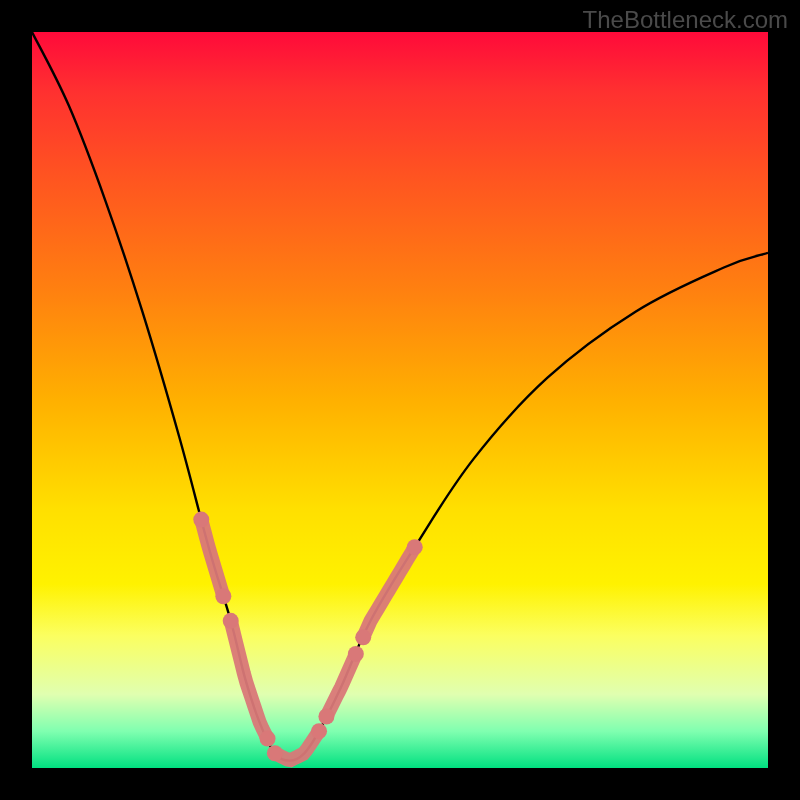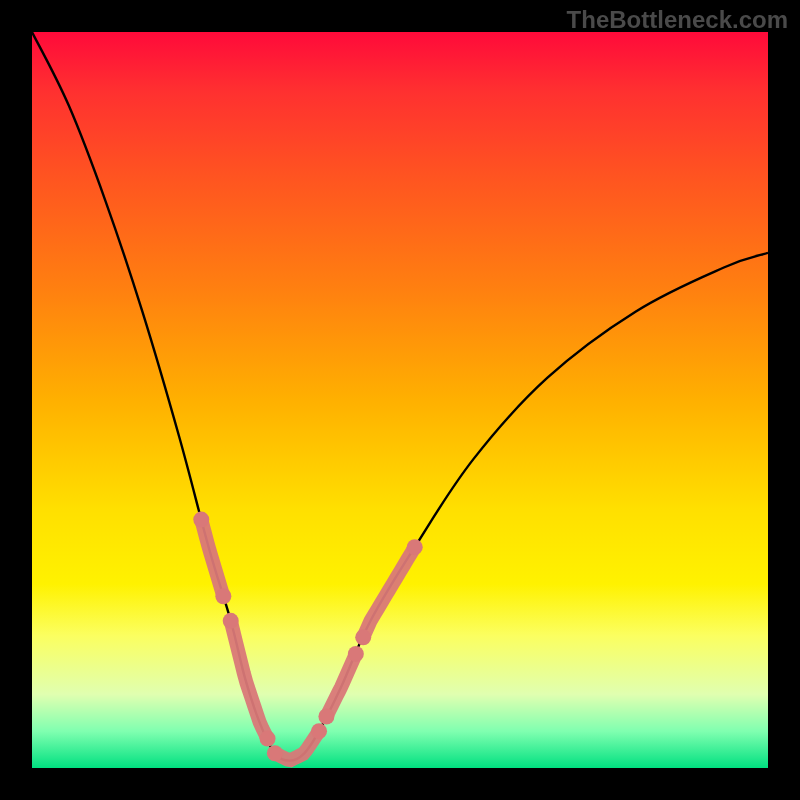--- a/index.html
+++ b/index.html
@@ -10,21 +10,21 @@
     position: relative;
     overflow: hidden;
     font-family: Arial, sans-serif;
   }
   .watermark {
     position: absolute;
     top: 6px;
     right: 12px;
     color: #4a4a4a;
     font-size: 24px;
-    font-weight: 700;
+    font-weight: 400;
     z-index: 10;
   }
   .plot-area {
     position: absolute;
     top: 32px;
     left: 32px;
     width: 736px;
     height: 736px;
     background: linear-gradient(to bottom,
       #ff0a3a 0%,

